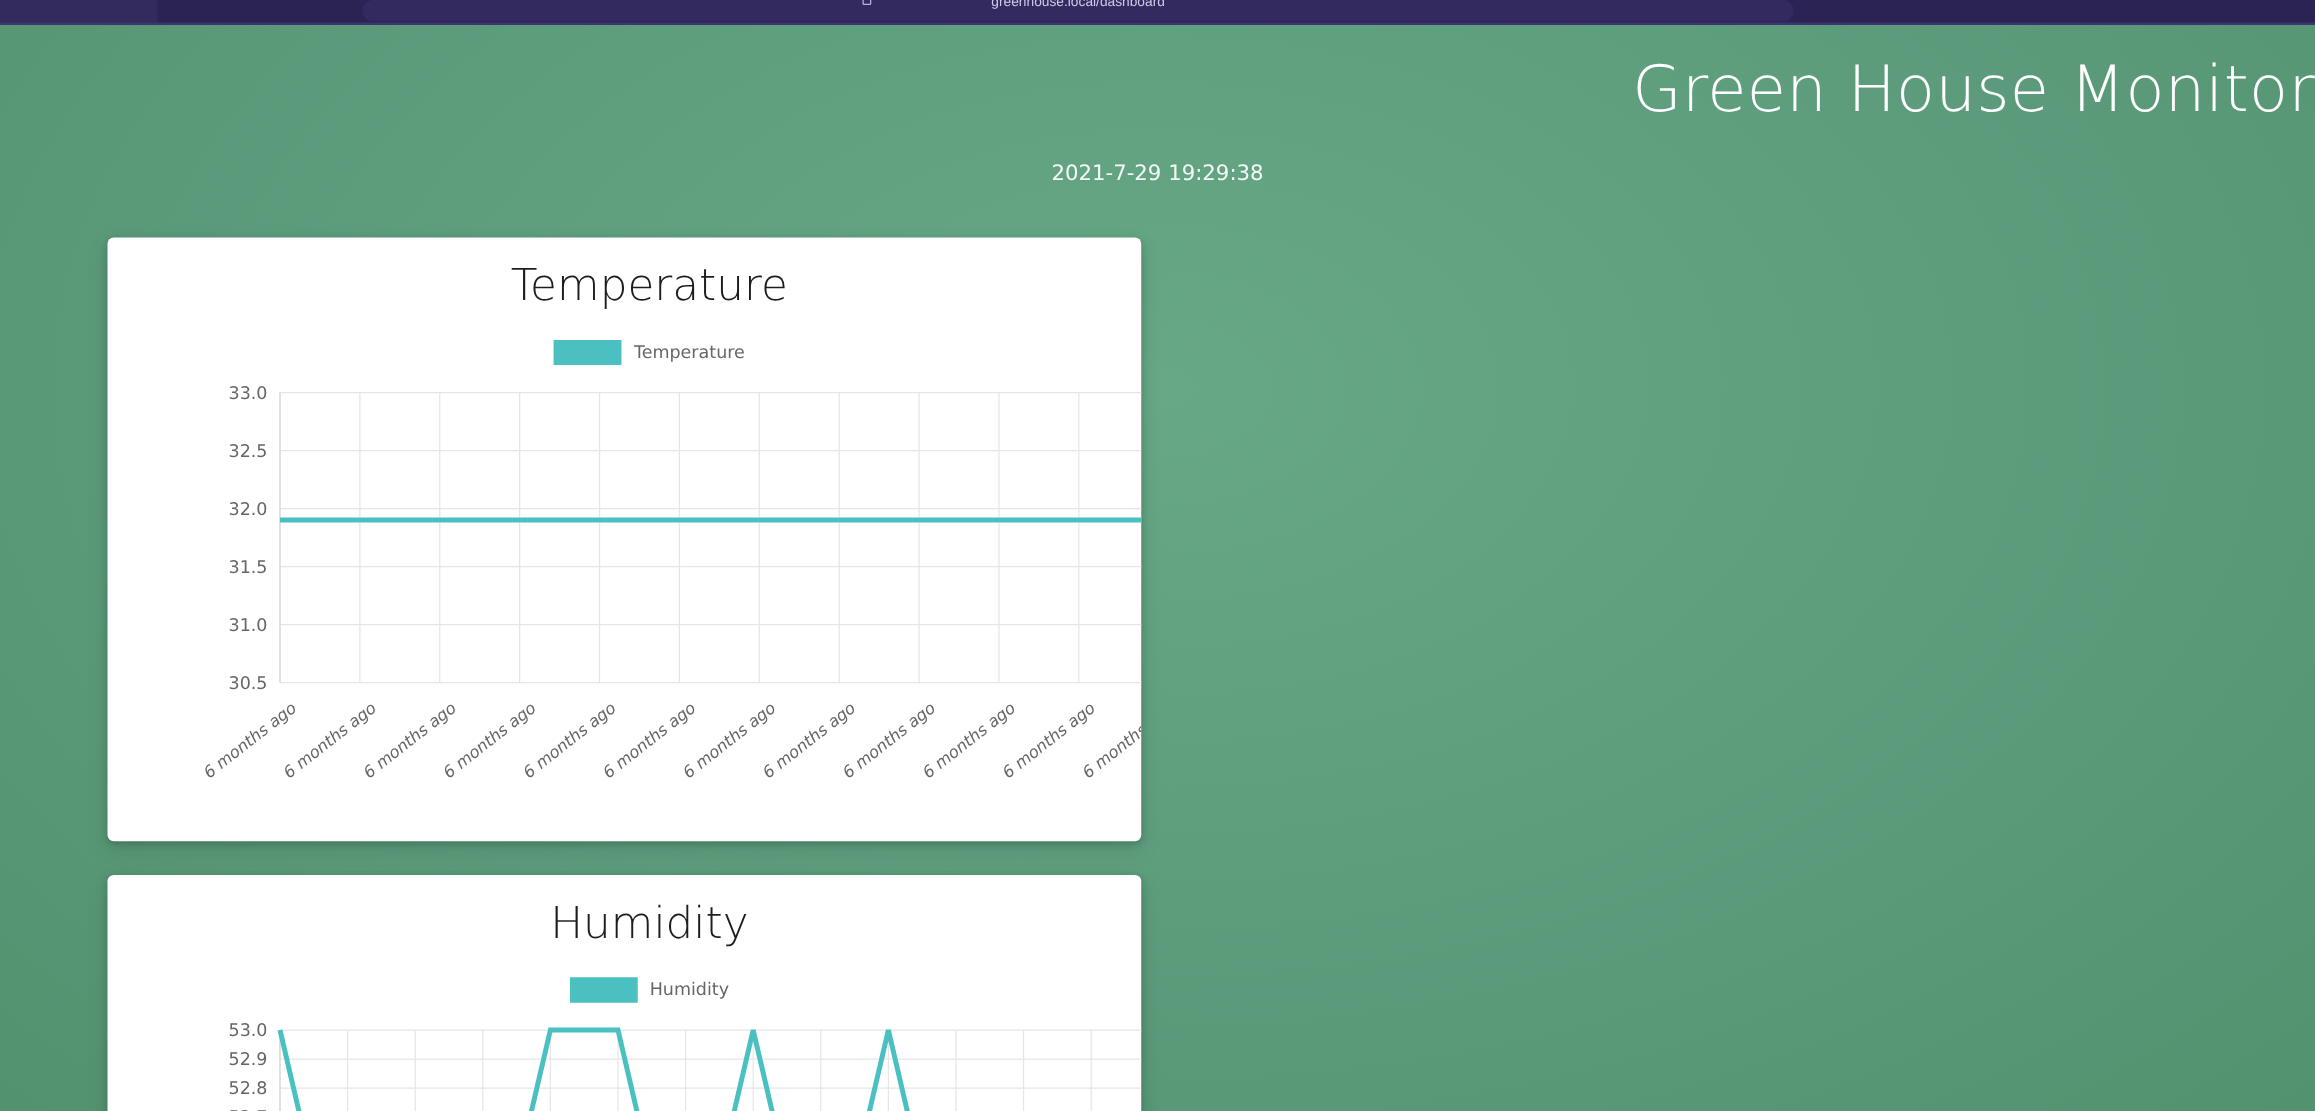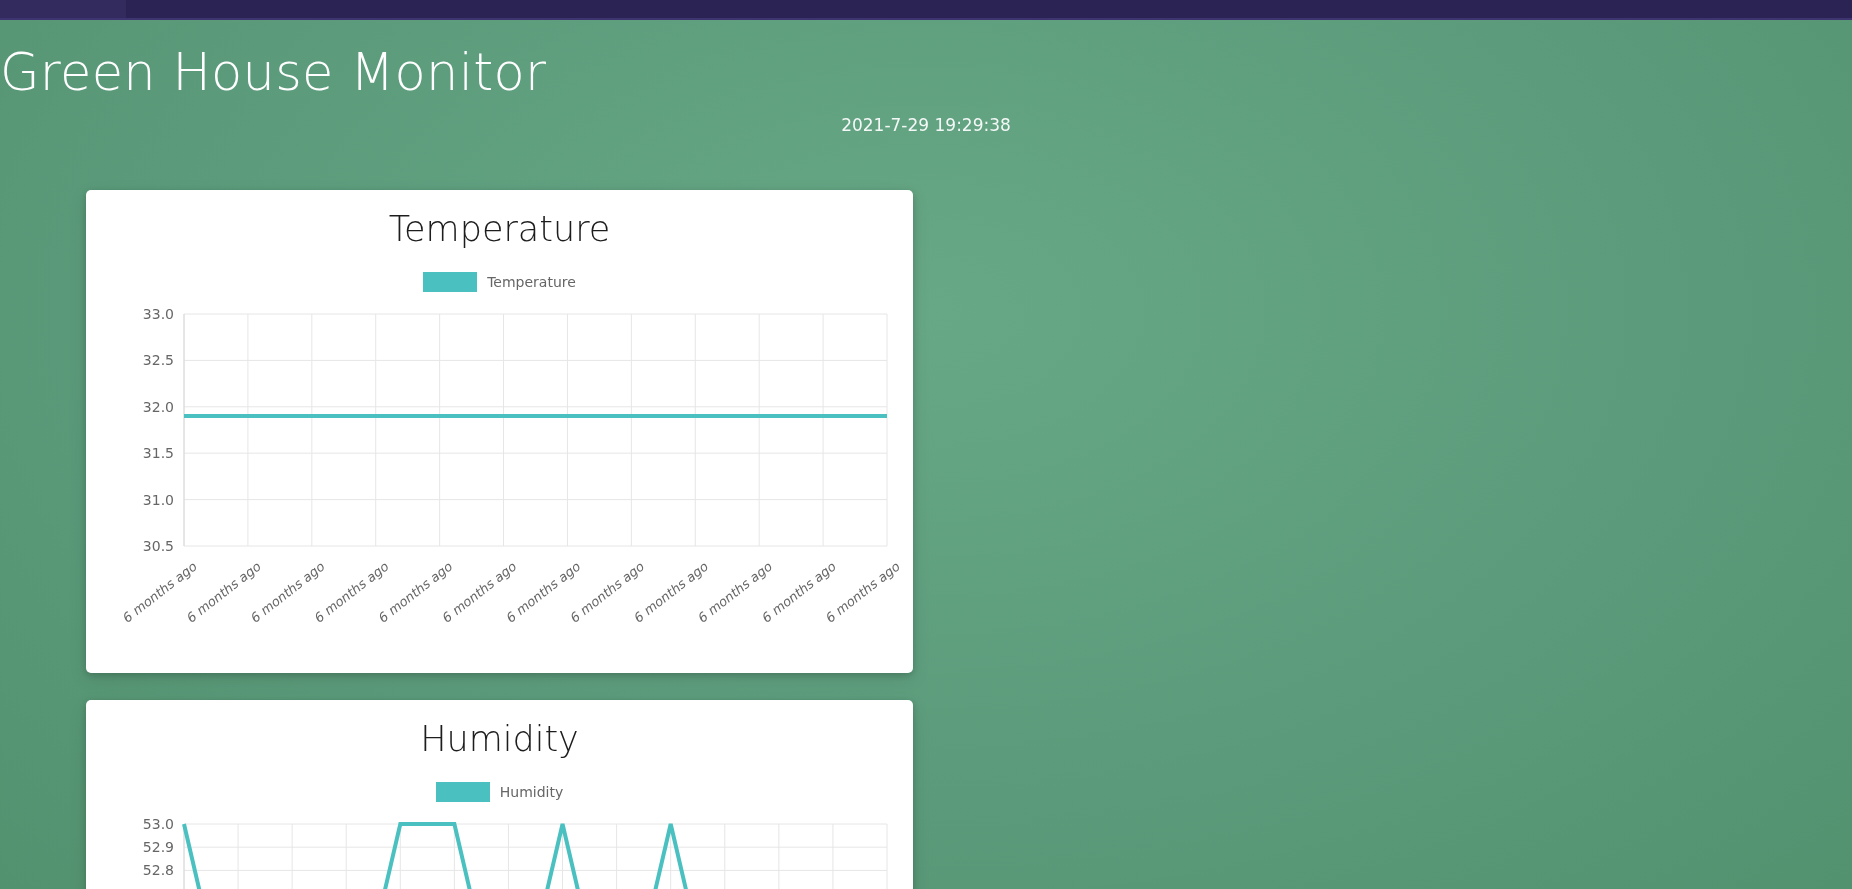--- a/index.html
+++ b/index.html
@@ -54,56 +54,57 @@
   }
   .chrome-bottomline {
     position: absolute; left: 0; bottom: 0;
     width: 1852px; height: 2px;
     background: #3d3470;
   }
 
   
   .header { position: absolute; top: 20px; left: 0; width: 1852px; }
   .page-title {
-    text-align: left;
+    text-align: right;
     color: #ffffff;
     font-size: 51px;
     font-weight: 300;
     letter-spacing: 0.3px;
     line-height: 60px;
     margin-top: 23px;
     font-family: "DejaVu Sans", sans-serif;
   }
   .page-subtitle {
     text-align: center;
     color: #f4f8f6;
     font-size: 17px;
     font-weight: 400;
     line-height: 24px;
-    margin-top: 10px;
+    margin-top: 24px;
     font-family: "DejaVu Sans", sans-serif;
   }
 
   
   .grid {
     position: absolute;
     top: 190px; left: 86px;
     width: 1680px;
     display: flex;
     flex-wrap: wrap;
     gap: 27px 27px;
   }
   .card {
     width: 827px;
     height: 483px;
     background: #ffffff;
     border-radius: 5px;
     box-shadow: 0 2px 6px rgba(0,0,0,0.16), 0 6px 18px rgba(0,0,0,0.10);
     position: relative;
     overflow: hidden;
+    padding-left: 40px;
   }
   .card-title {
     text-align: center;
     font-size: 35px;
     font-weight: 300;
     color: #1d1d1d;
     line-height: 44px;
     margin-top: 17px;
     font-family: "DejaVu Sans", sans-serif;
   }
@@ -161,20 +162,24 @@
   }
 </style>
 </head>
 <body>
 
 <div id="app">
 
   <div class="chrome">
     <div class="chrome-tabstrip"></div>
     <div class="chrome-leftpad"></div>
+    <div class="chrome-urlbar">
+      <div class="chrome-lock"></div>
+      <div class="chrome-urltext">greenhouse.local/dashboard</div>
+    </div>
     <div class="chrome-bottomline"></div>
   </div>
 
   <div class="header">
     <div class="page-title">Green House Monitor</div>
     <div class="page-subtitle">2021-7-29 19:29:38</div>
   </div>
 
   <div class="grid">
 

